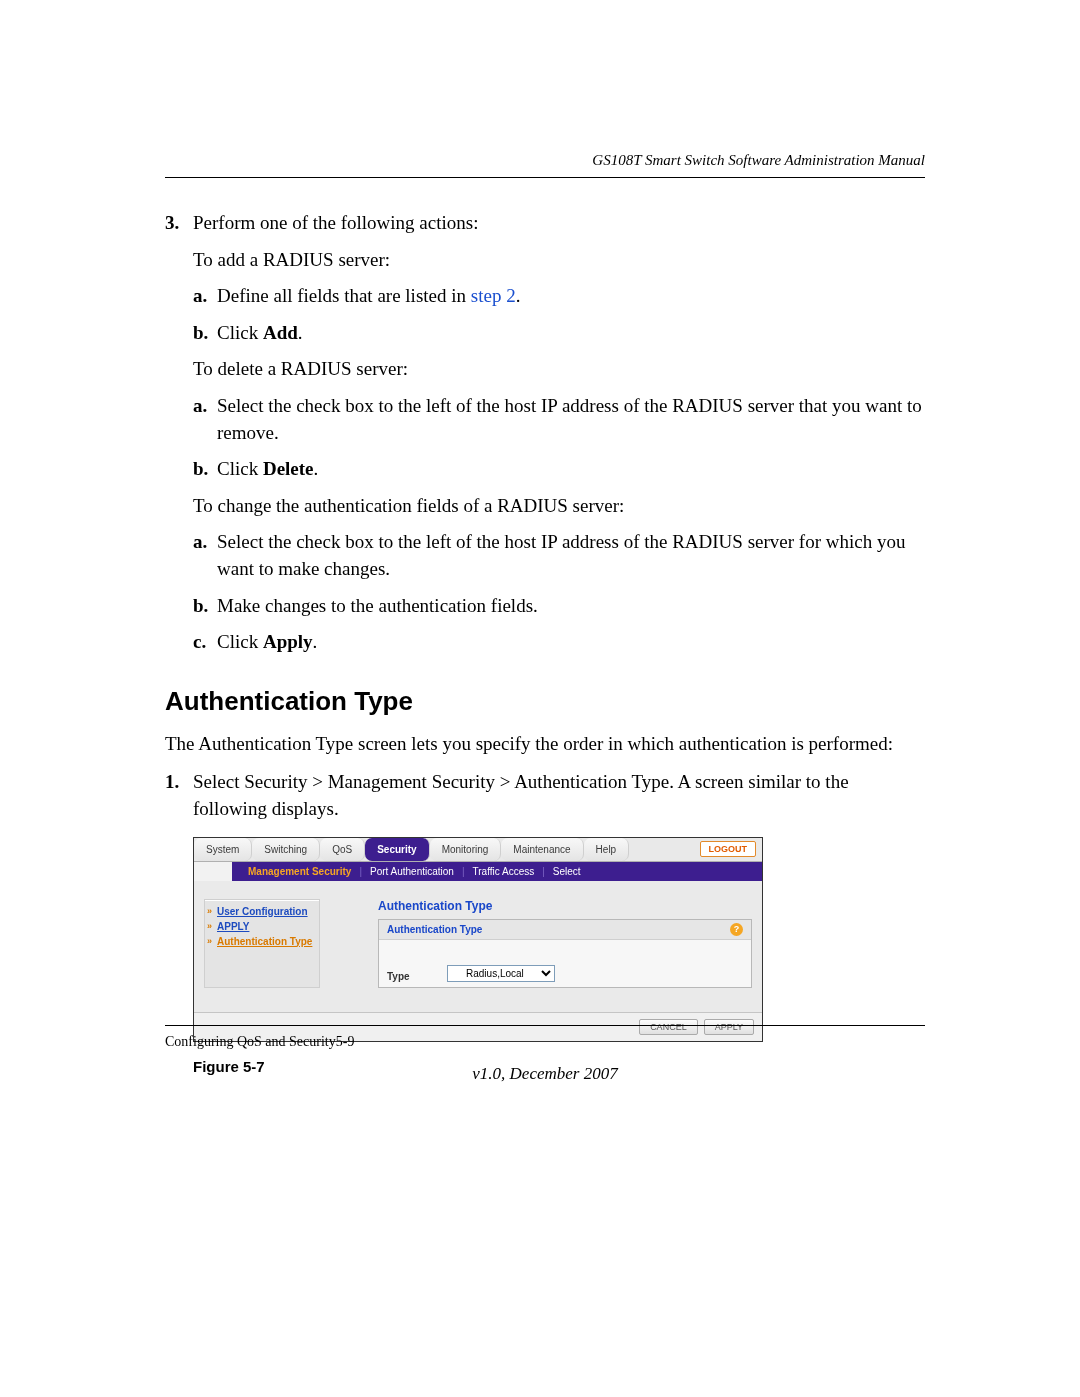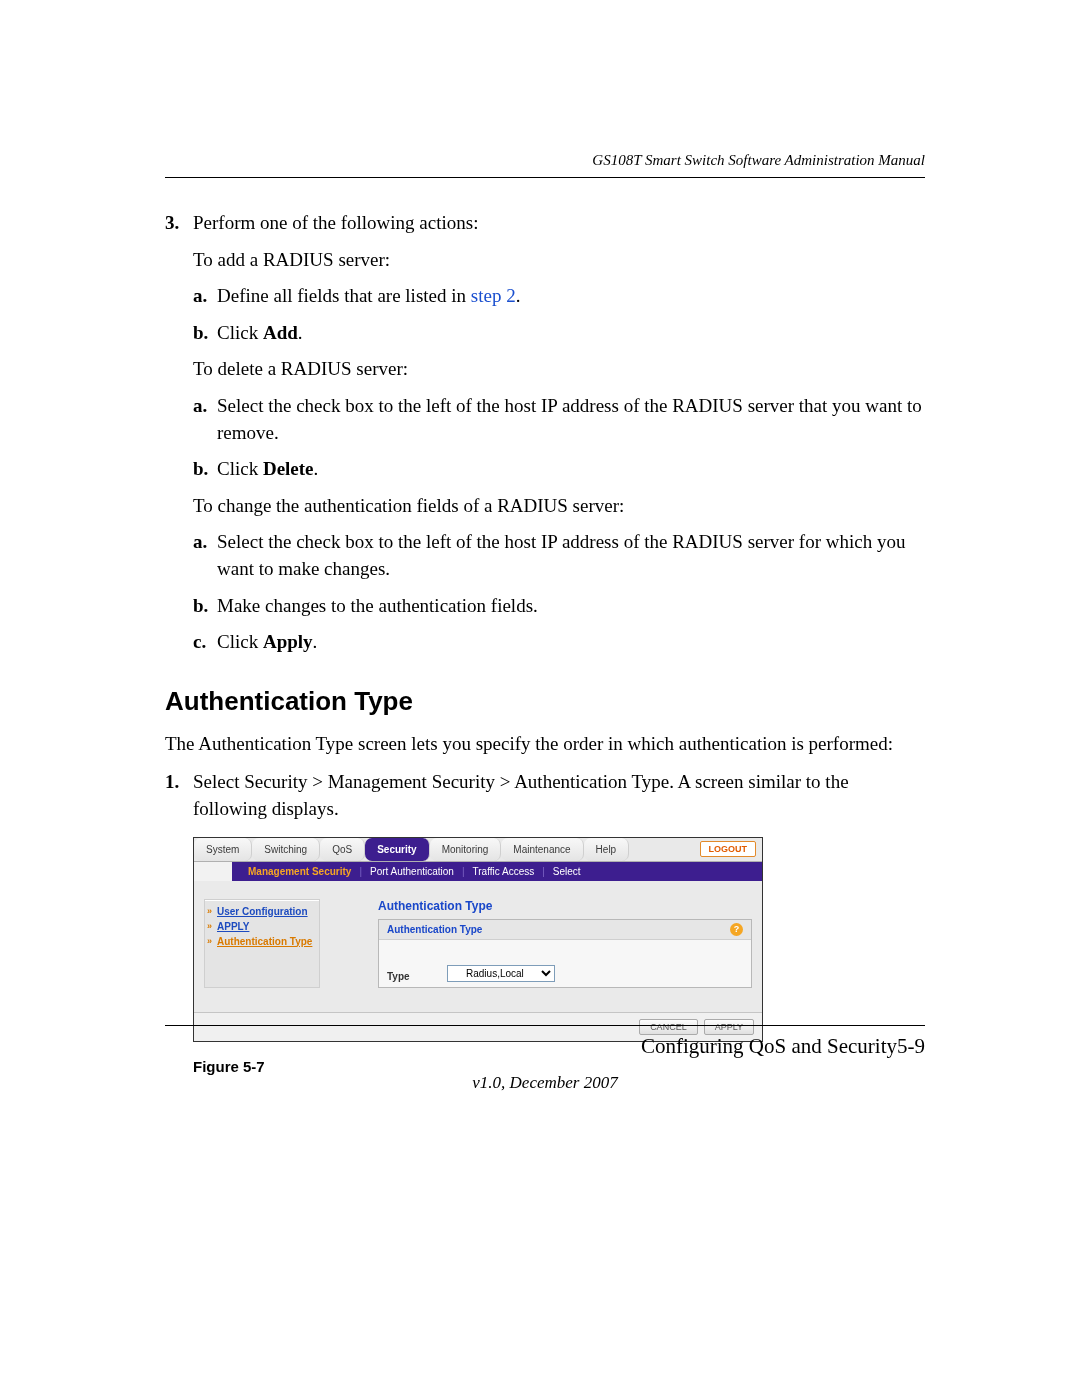--- a/index.html
+++ b/index.html
@@ -235,22 +235,22 @@
       right: 155px;
       top: 1025px;
     }
     .hr-bot {
       border: none;
       border-top: 1px solid #000;
       margin-bottom: 8px;
     }
     .footer-row {
       display: flex;
-      justify-content: flex-end;
-      font-size: 21px;
+      justify-content: flex-start;
+      font-size: 14px;
     }
     .footer-ver {
       text-align: center;
       font-style: italic;
       font-size: 17px;
       margin-top: 14px;
     }
   </style>
 </head>
 <body>

